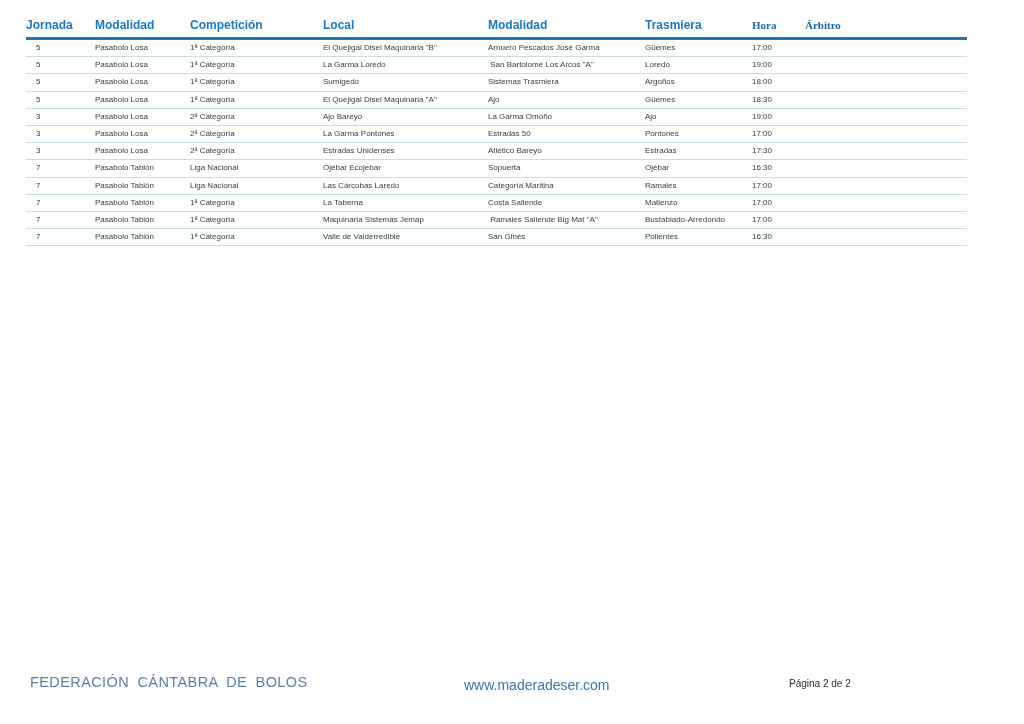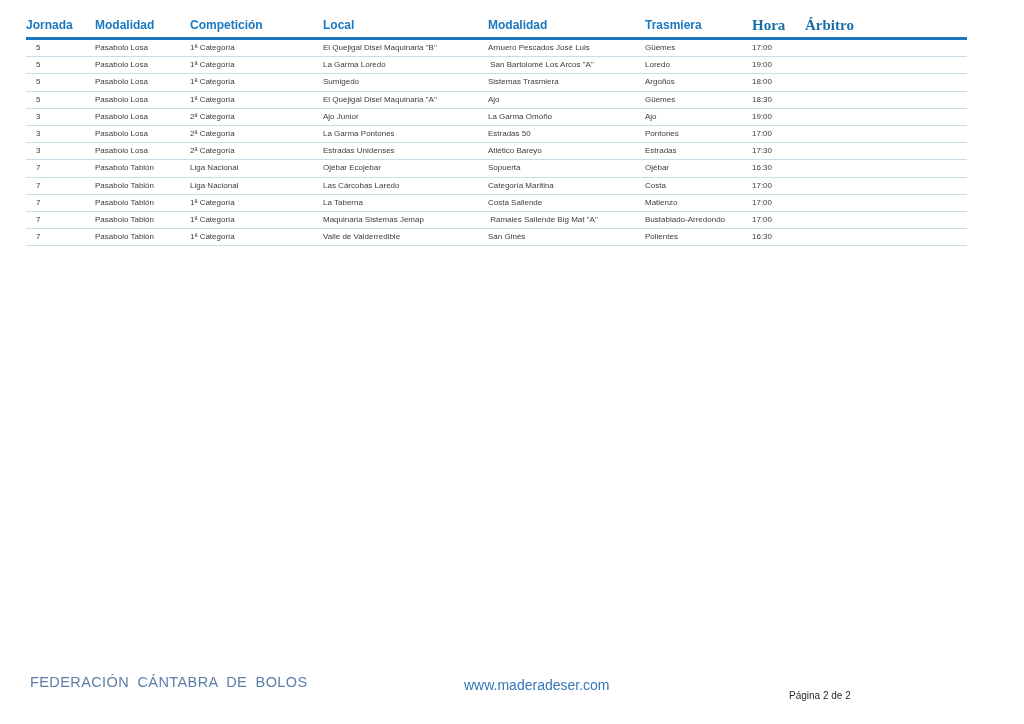--- a/index.html
+++ b/index.html
@@ -22,21 +22,21 @@
   }
   .hdr-cell{
     font-weight:bold;
     font-size:12px;
     color:#1b78c0;
     white-space:pre;
     line-height:14px;
   }
   .hdr-serif{
     font-family:"Liberation Serif", serif;
-    font-size:15px;
+    font-size:11px;
     color:#1a6ca8;
   }
   .tbody{width:100%;}
   .data-row{
     display:grid;
     grid-template-columns:69px 95px 133px 165px 157px 107px 53px 162px;
     align-items:center;
     height:16.2px;
     border-bottom:1px solid #c9dde9;
   }
@@ -60,21 +60,21 @@
     word-spacing:4px;
   }
   .site-link{
     position:absolute;left:464px;top:3px;
     font-size:14px;
     color:#3576b8;
     text-decoration:none;
     cursor:pointer;
   }
   .page-num{
-    position:absolute;left:789px;top:16px;
+    position:absolute;left:789px;top:4px;
     font-size:10px;
     color:#2b2b2b;
     text-align:center;
   }
 </style>
 </head>
 <body>
 
 <div class="page">
 
@@ -88,21 +88,21 @@
       <span class="hdr-cell">Trasmiera</span>
       <span class="hdr-cell hdr-serif">Hora</span>
       <span class="hdr-cell hdr-serif">Árbitro</span>
     </div>
     <div class="tbody" id="tbody">
     <div class="data-row">
       <span class="cell c0">5</span>
       <span class="cell">Pasabolo Losa</span>
       <span class="cell">1ª Categoría</span>
       <span class="cell">El Quejigal Disel Maquinaria "B"</span>
-      <span class="cell">Arnuero Pescados José Luis</span>
+      <span class="cell">Arnuero Pescados José Garma</span>
       <span class="cell">Güemes</span>
       <span class="cell">17:00</span>
       <span class="cell"></span>
     </div>
 
     <div class="data-row">
       <span class="cell c0">5</span>
       <span class="cell">Pasabolo Losa</span>
       <span class="cell">1ª Categoría</span>
       <span class="cell">La Garma Loredo</span>
@@ -131,21 +131,21 @@
       <span class="cell">Ajo</span>
       <span class="cell">Güemes</span>
       <span class="cell">18:30</span>
       <span class="cell"></span>
     </div>
 
     <div class="data-row">
       <span class="cell c0">3</span>
       <span class="cell">Pasabolo Losa</span>
       <span class="cell">2ª Categoría</span>
-      <span class="cell">Ajo Junior</span>
+      <span class="cell">Ajo Bareyo</span>
       <span class="cell">La Garma Omoño</span>
       <span class="cell">Ajo</span>
       <span class="cell">19:00</span>
       <span class="cell"></span>
     </div>
 
     <div class="data-row">
       <span class="cell c0">3</span>
       <span class="cell">Pasabolo Losa</span>
       <span class="cell">2ª Categoría</span>
@@ -177,21 +177,21 @@
       <span class="cell">16:30</span>
       <span class="cell"></span>
     </div>
 
     <div class="data-row">
       <span class="cell c0">7</span>
       <span class="cell">Pasabolo Tablón</span>
       <span class="cell">Liga Nacional</span>
       <span class="cell">Las Cárcobas Laredo</span>
       <span class="cell">Categoría Maritina</span>
-      <span class="cell">Costa</span>
+      <span class="cell">Ramales</span>
       <span class="cell">17:00</span>
       <span class="cell"></span>
     </div>
 
     <div class="data-row">
       <span class="cell c0">7</span>
       <span class="cell">Pasabolo Tablón</span>
       <span class="cell">1ª Categoría</span>
       <span class="cell">La Taberna</span>
       <span class="cell">Costa Sallende</span>

